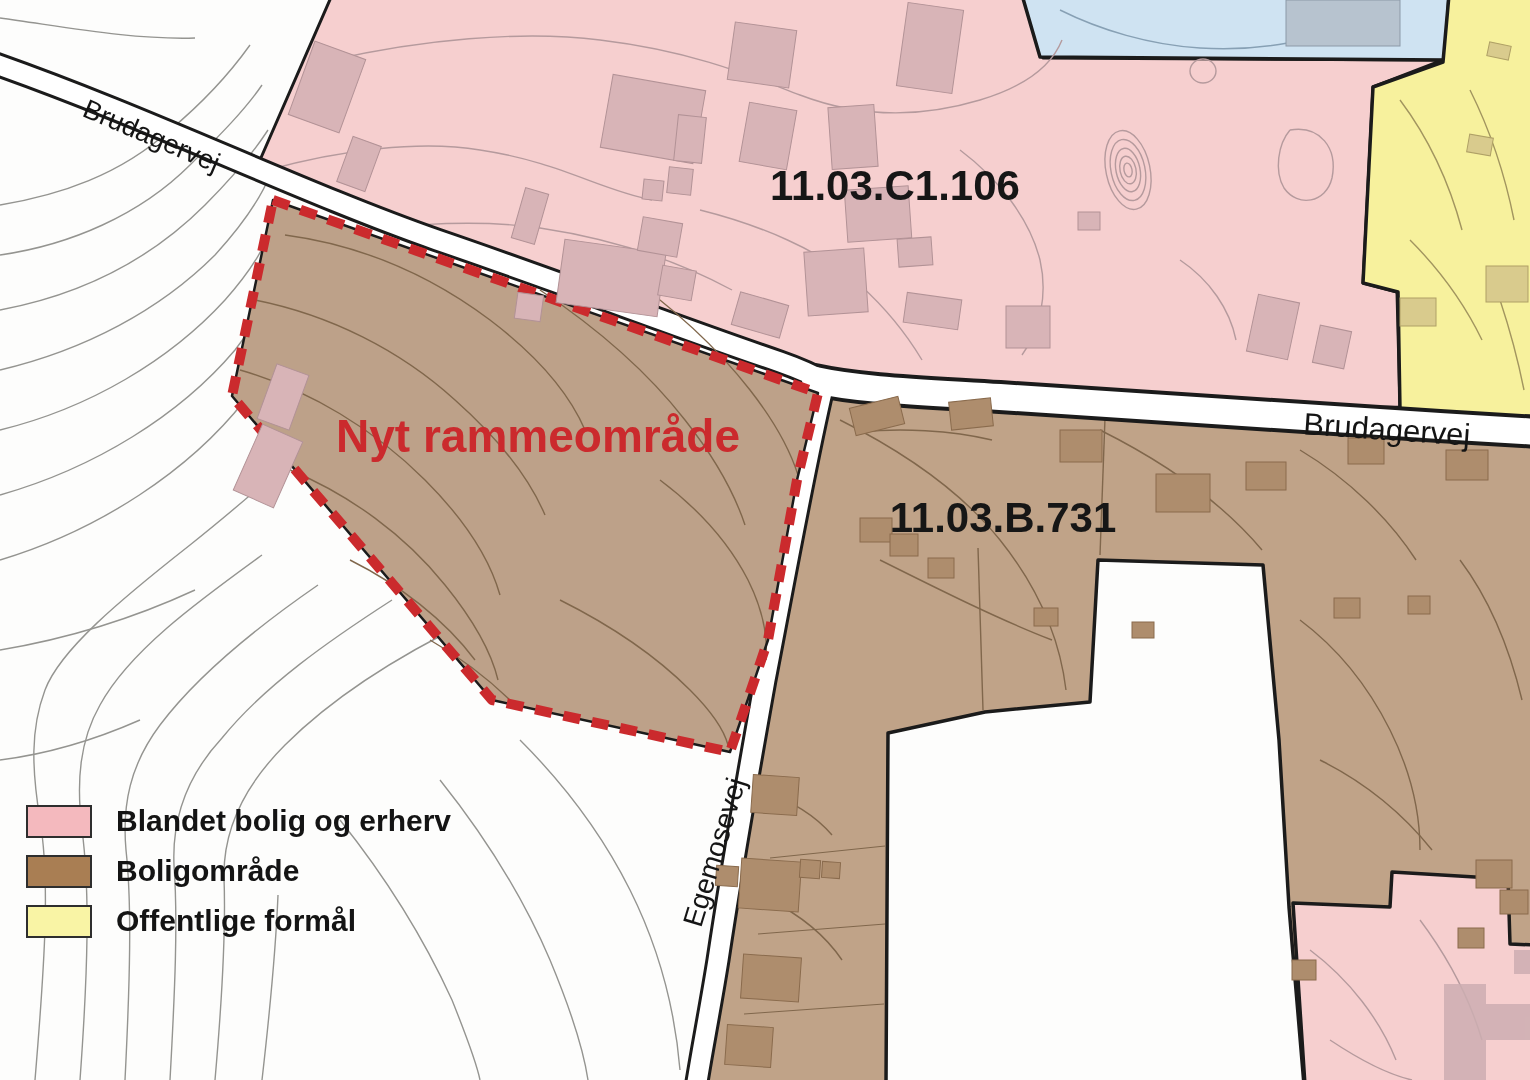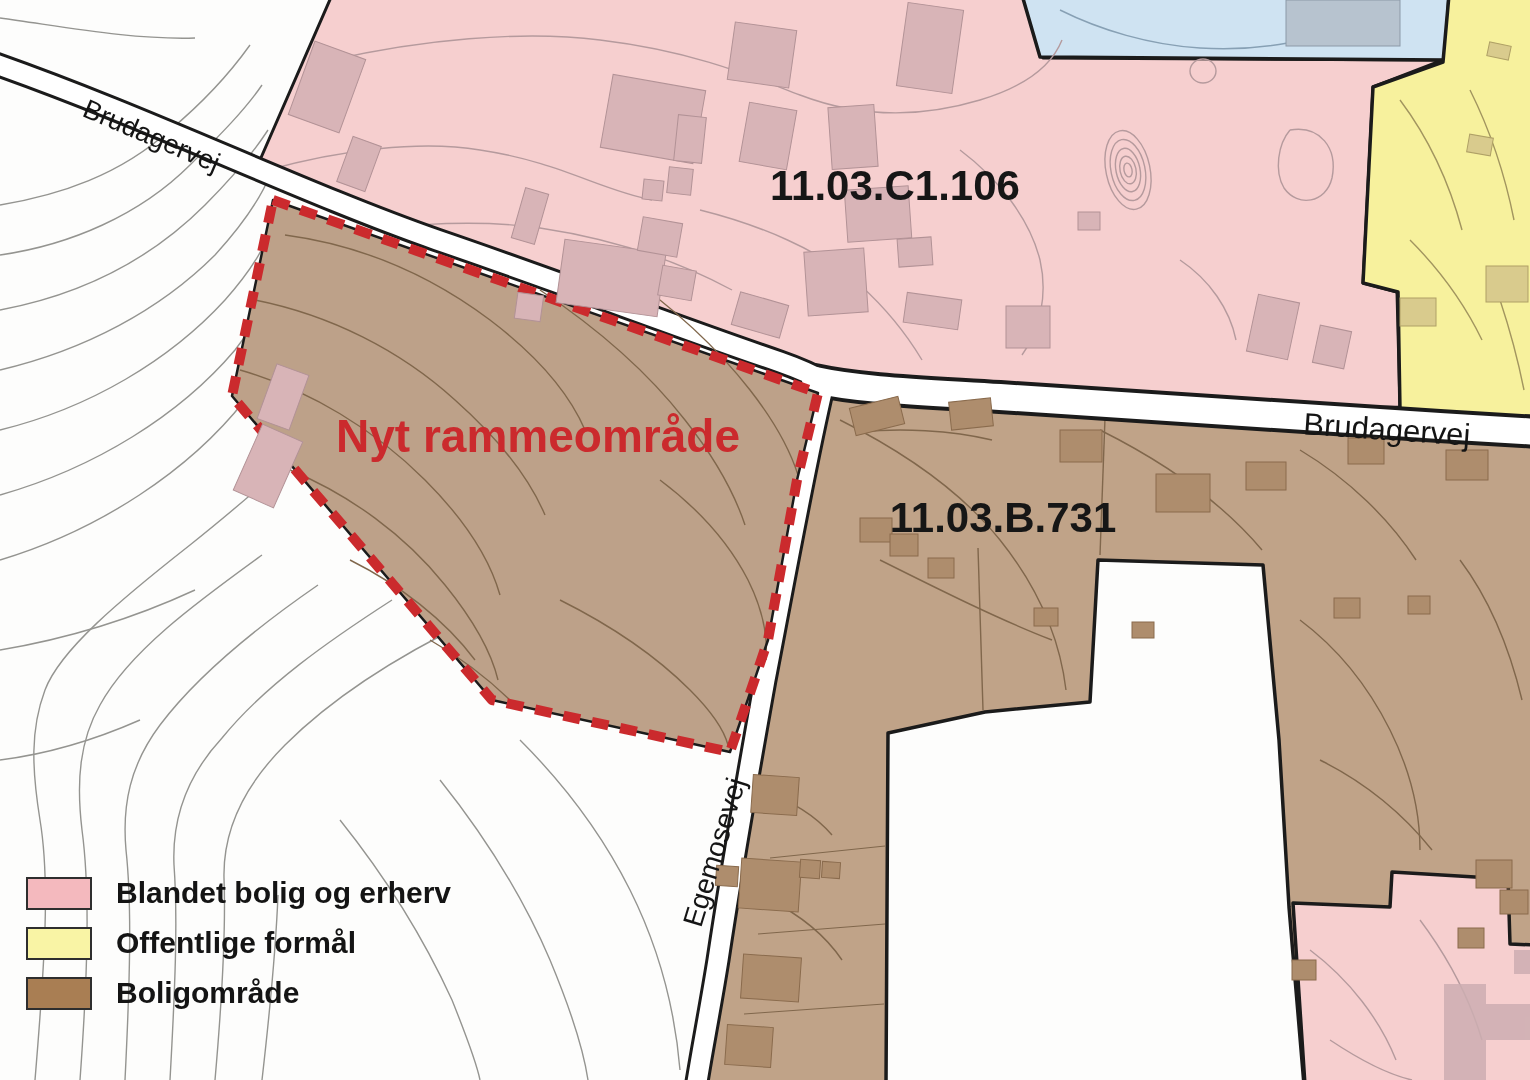--- a/index.html
+++ b/index.html
@@ -1,21 +1,21 @@
 <!DOCTYPE html>
 <html><head>
 <meta charset="utf-8">
 <style>
   html,body{margin:0;padding:0;background:#ffffff;}
   #stage{position:relative;width:1530px;height:1080px;overflow:hidden;background:#fdfdfc;
          font-family:"Liberation Sans",sans-serif;}
   #map-svg{position:absolute;left:0;top:0;}
   .zone-label{font-family:"Liberation Sans",sans-serif;font-weight:700;}
   .road-label{font-family:"Liberation Sans",sans-serif;fill:#141414;}
-  .legend{position:absolute;left:26px;top:868px;text-align:right;}
+  .legend{position:absolute;left:26px;top:796px;text-align:right;}
   .legend-row{display:flex;align-items:center;height:50px;}
   .legend-swatch{width:66px;height:33px;border:2px solid #2e2e2e;box-sizing:border-box;flex:0 0 auto;}
   .legend-label{margin-left:24px;font-size:30px;font-weight:700;color:#141414;white-space:nowrap;}
 </style>
 </head>
 <body>
 
 <div id="stage">
 <svg id="map-svg" width="1530" height="1080" viewBox="0 0 1530 1080">
 
@@ -210,21 +210,21 @@
     <text class="road-label" x="714" y="862" font-size="28" text-anchor="middle" transform="rotate(-73 714 852)">Egemosevej</text>
   </g>
 </svg>
 
 <div class="legend">
   <div class="legend-row">
     <span class="legend-swatch" style="background: rgb(244, 185, 190);"></span>
     <span class="legend-label">Blandet bolig og erherv</span>
   </div>
   <div class="legend-row">
+    <span class="legend-swatch" style="background: rgb(169, 126, 83);"></span>
+    <span class="legend-label">Boligområde</span>
+  </div>
+  <div class="legend-row">
     <span class="legend-swatch" style="background: rgb(249, 244, 165);"></span>
     <span class="legend-label">Offentlige formål</span>
   </div>
-  <div class="legend-row">
-    <span class="legend-swatch" style="background: rgb(169, 126, 83);"></span>
-    <span class="legend-label">Boligområde</span>
-  </div>
 </div>
 </div>
 
 </body></html>

